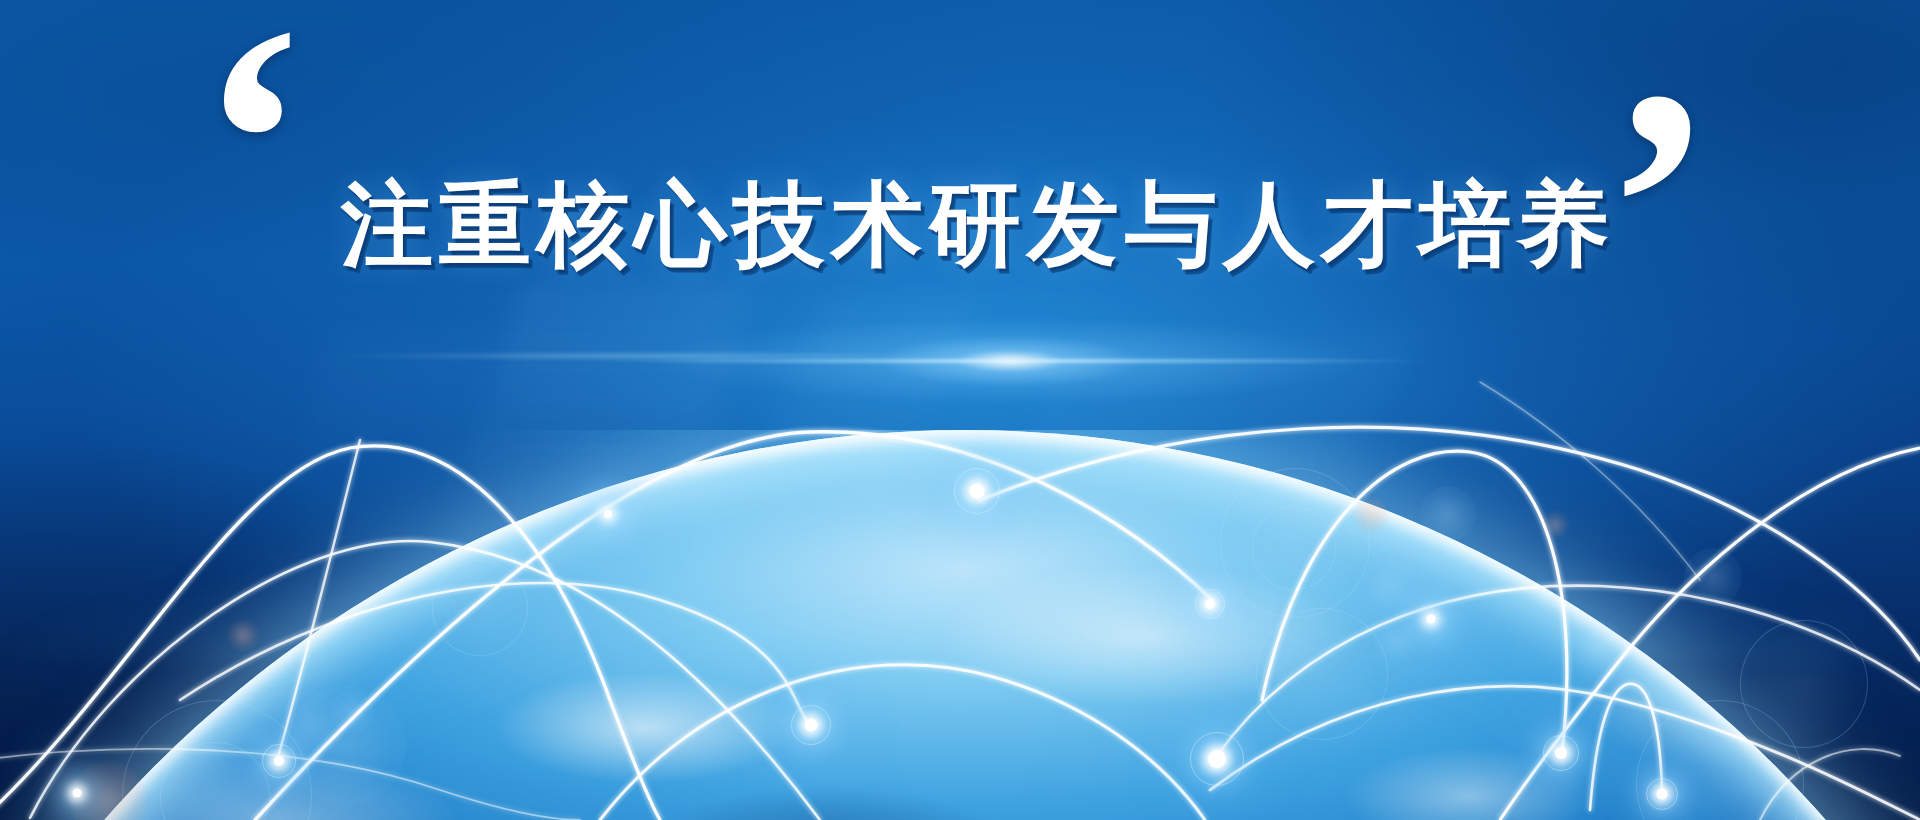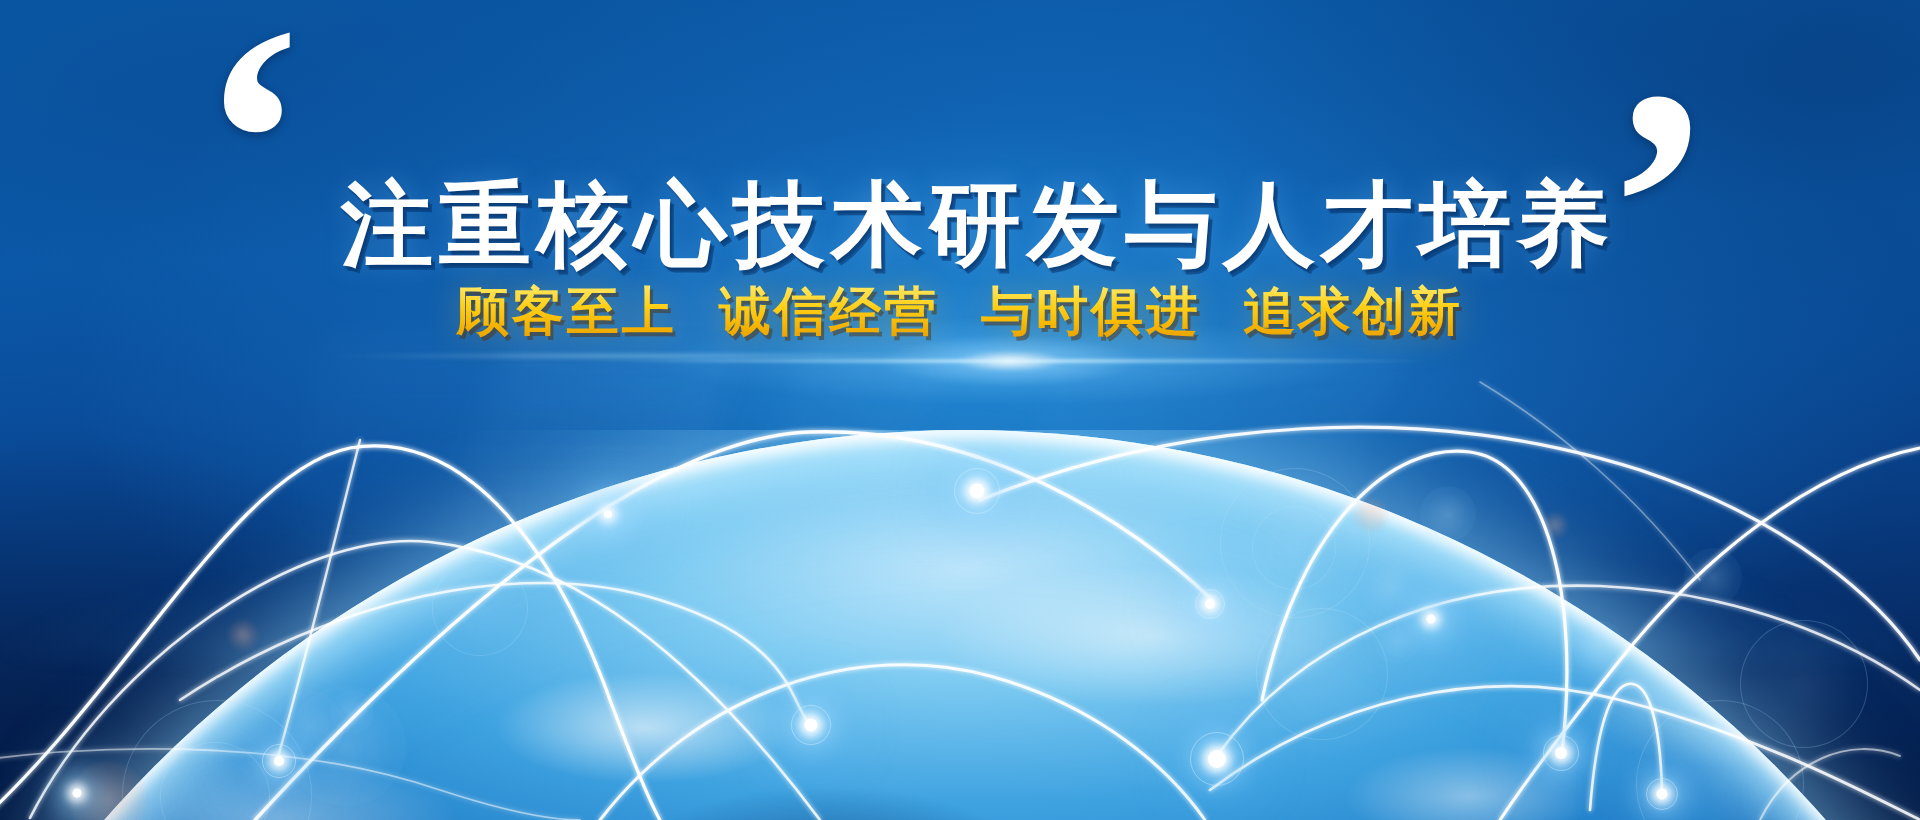--- a/index.html
+++ b/index.html
@@ -358,15 +358,14 @@
 
   <div class="flare"></div>
   <div class="flare2"></div>
 
   <div class="quote quote-open">‘</div>
 
   <div class="quote quote-close">’</div>
 
   <h1 class="headline">注重核心技术研发与人才培养</h1>
 
-  <div class="subtitle">顾客至上  诚信经营  与时俱进  追求创新</div>
 
 </div>
 
 </body></html>

